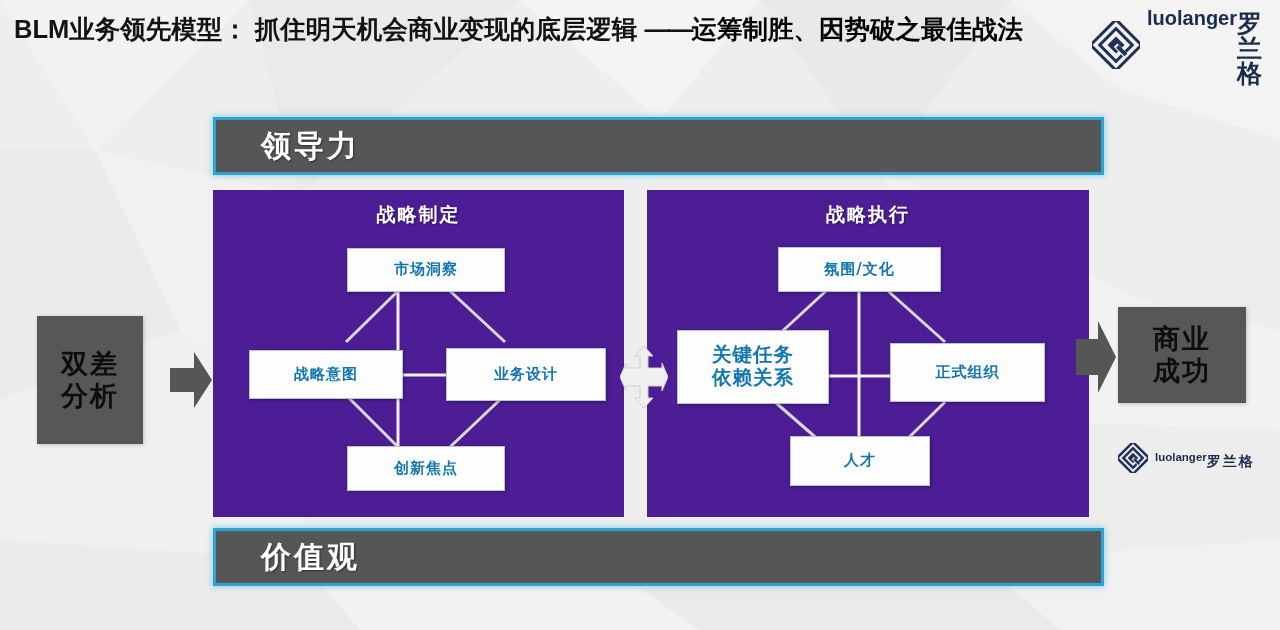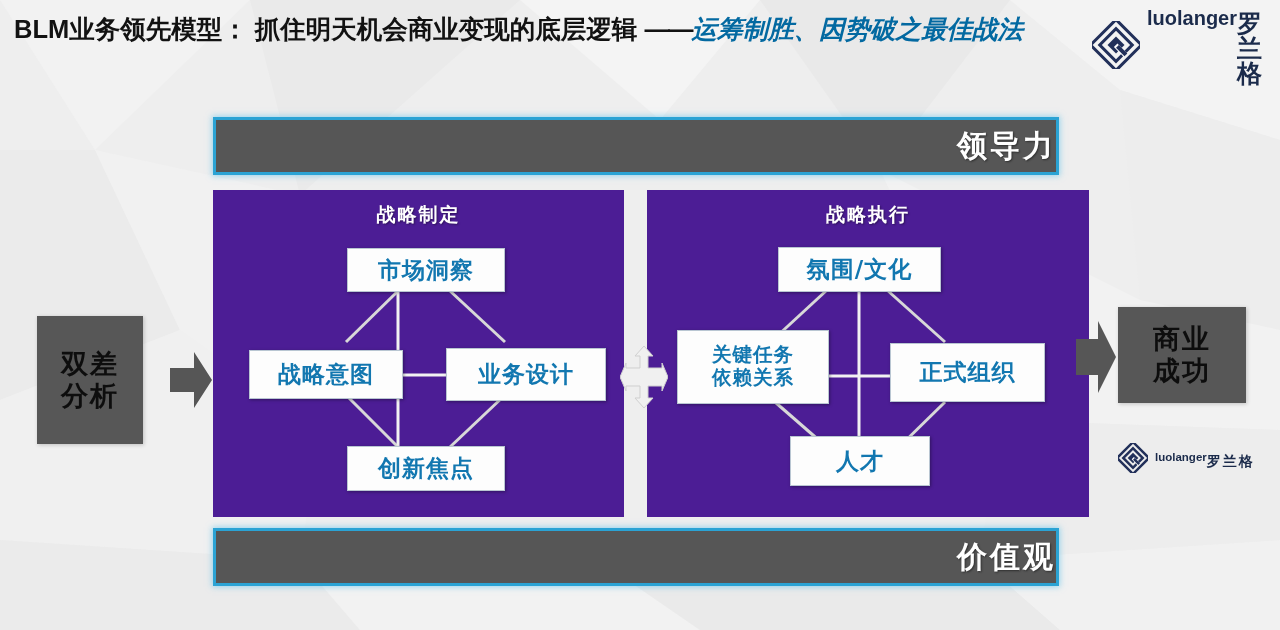--- a/index.html
+++ b/index.html
@@ -20,39 +20,40 @@
   .title-wrap{
     position:absolute;left:14px;top:12px;width:1046px;z-index:5;
     line-height:1.34;
   }
   .title-line{
     font-size:25.5px;font-weight:bold;letter-spacing:0px;
     font-family:"Liberation Sans","DejaVu Sans",sans-serif;
   }
   .t-black{color:#121212;text-decoration-thickness:2px;text-underline-offset:3px;}
   .t-dash{color:#121212;text-decoration:none;letter-spacing:-2px;}
-  .t-red{color:#0369a1;text-decoration:none;font-style:italic;}
+  .t-red{color:#000000;text-decoration:none;}
   
   .logo{position:absolute;display:flex;align-items:center;z-index:6;}
   .logo-top{left:1092px;top:8px;}
   .logo-bot{left:1118px;top:443px;}
   .logo-mark{position:relative;}
   .logo-text{display:flex;flex-direction:row;line-height:1;margin-left:7px;}
   .logo-en{color:#1b2b4b;font-weight:bold;font-family:"Liberation Sans",sans-serif;}
   .logo-cn{color:#1b2b4b;font-weight:bold;font-family:"DejaVu Sans",sans-serif;letter-spacing:2px;}
   .logo-top .logo-en{font-size:20px;}
   .logo-top .logo-cn{font-size:25px;margin-top:3px;}
   .logo-bot .logo-en{font-size:11.5px;}
   .logo-bot .logo-cn{font-size:14px;margin-top:2px;}
   
   .band{
     position:absolute;background:#565656;border:3px solid #2ba3d4;
     box-shadow:0 0 6px 1px rgba(80,190,235,.55);
-    display:flex;align-items:center;justify-content:flex-end;
+    display:flex;align-items:center;justify-content:flex-start;
     z-index:3;
+    padding-left:45px;
   }
   .band span{color:#ffffff;font-weight:bold;font-size:30px;letter-spacing:3px;
     font-family:"DejaVu Sans","Liberation Sans",sans-serif;
     text-shadow:1px 1px 2px rgba(0,0,0,.45);}
   #leadership-band{left:213px;top:117px;width:840px;height:52px;}
   #values-band{left:213px;top:528px;width:840px;height:52px;}
   
   .panel{
     position:absolute;background:#4c1d95;z-index:2;
   }
@@ -66,21 +67,21 @@
   }
   
   .node{
     position:absolute;background:#fdfdfd;
     border:1px solid #b9c6d2;
     box-shadow:1px 1px 3px rgba(0,0,0,.35);
     display:flex;align-items:center;justify-content:center;
     text-align:center;z-index:4;
   }
   .node span{
-    color:#1277b0;font-weight:bold;font-size:23px;letter-spacing:1px;
+    color:#1277b0;font-weight:bold;font-size:15px;letter-spacing:1px;
     font-family:"DejaVu Sans","Liberation Sans",sans-serif;
     line-height:1.16;
   }
   .node.two-line span{font-size:19.5px;}
   
   .links{position:absolute;inset:0;z-index:3;pointer-events:none;}
   
   .side-box{
     position:absolute;background:#575757;z-index:4;
     display:flex;align-items:center;justify-content:center;

